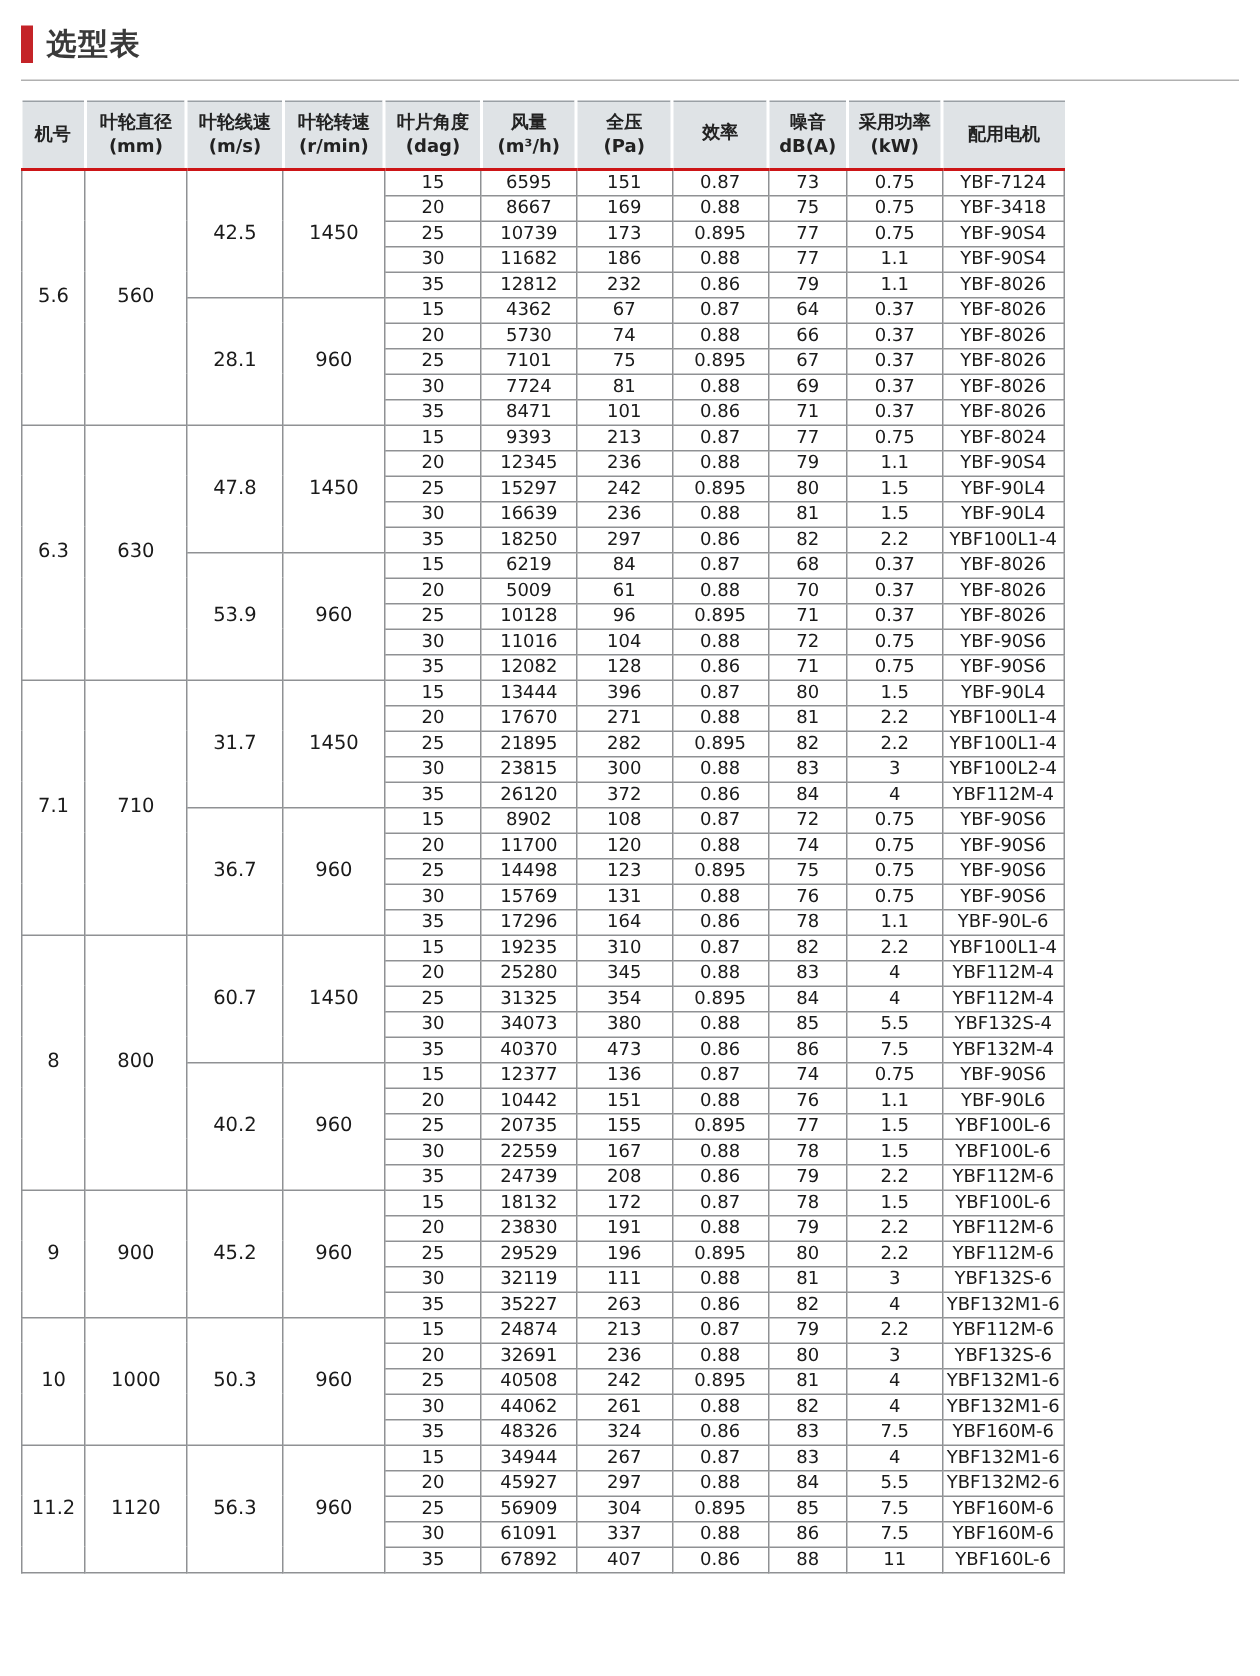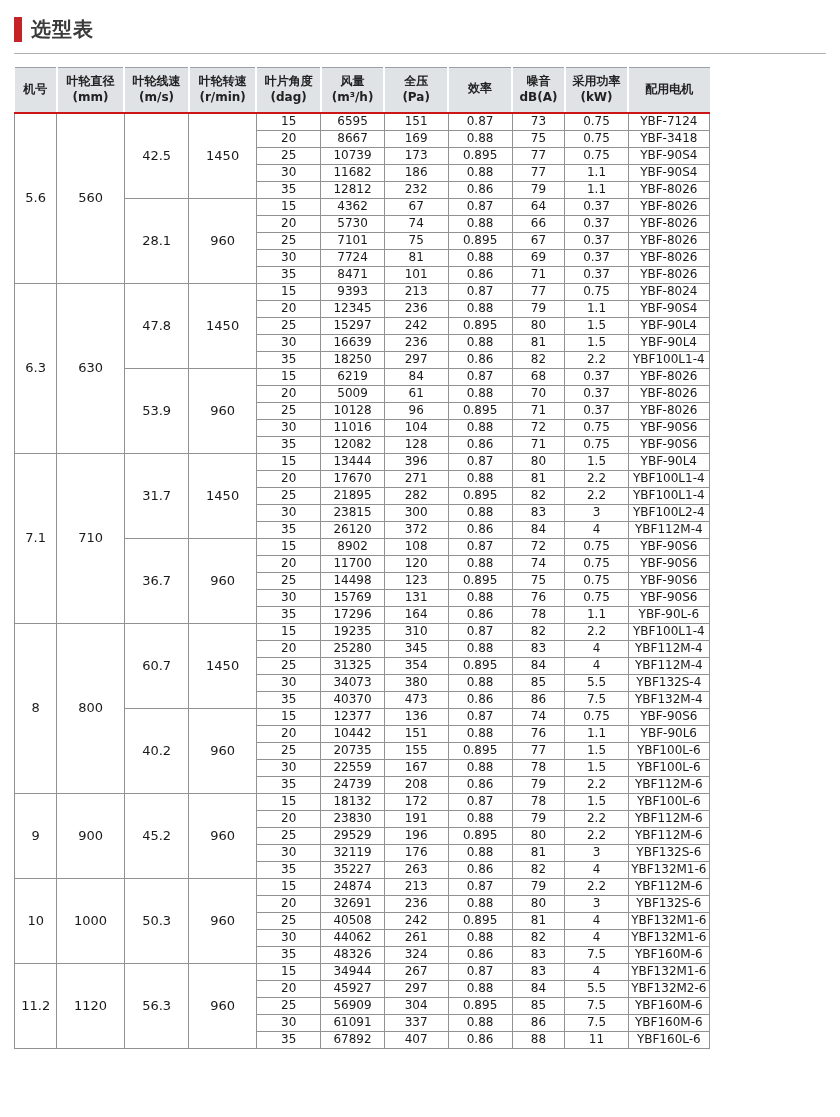--- a/index.html
+++ b/index.html
@@ -512,21 +512,21 @@
           <td>29529</td>
           <td>196</td>
           <td>0.895</td>
           <td>80</td>
           <td>2.2</td>
           <td>YBF112M-6</td>
         </tr>
         <tr>
           <td>30</td>
           <td>32119</td>
-          <td>176</td>
+          <td>111</td>
           <td>0.88</td>
           <td>81</td>
           <td>3</td>
           <td>YBF132S-6</td>
         </tr>
         <tr>
           <td>35</td>
           <td>35227</td>
           <td>263</td>
           <td>0.86</td>

